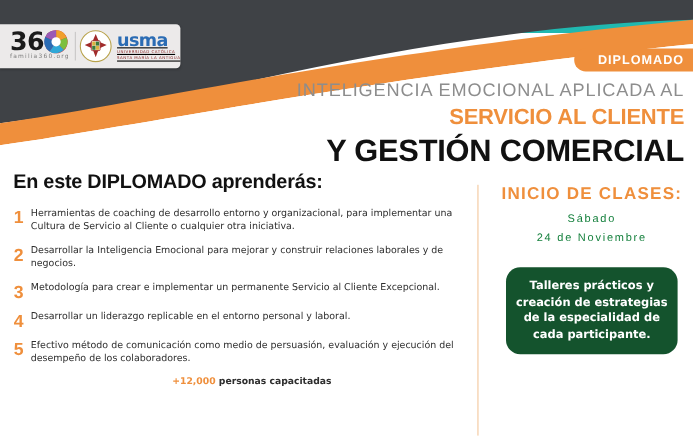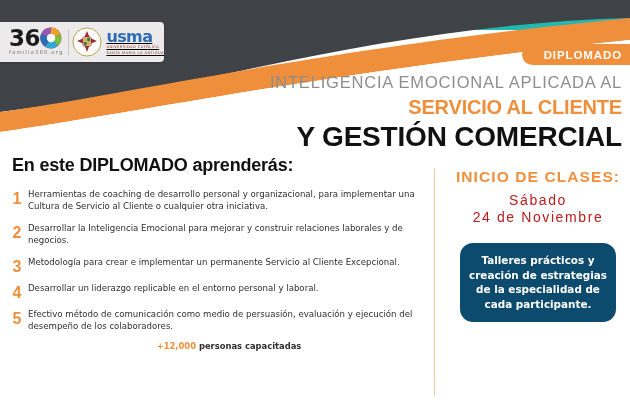--- a/index.html
+++ b/index.html
@@ -239,37 +239,37 @@
   #inicio-title {
     font-family: "Liberation Sans", sans-serif;
     font-weight: 700;
     font-size: 15.5px;
     letter-spacing: 1.1px;
     color: #ef8f3c;
     margin-bottom: 6px;
   }
   .date-line {
     font-family: "Liberation Sans", sans-serif;
-    font-size: 14px;
+    font-size: 10px;
     letter-spacing: 1.6px;
-    color: #b91c1c;
+    color: #15803d;
     line-height: 16.5px;
   }
   #cupo {
     margin-top: 16px;
     font-family: "Liberation Sans", sans-serif;
     font-weight: 700;
     font-size: 13px;
     letter-spacing: .3px;
     color: #ef8f3c;
   }
   #talleres-box {
     margin: 18px auto 0 auto;
     width: 156px;
-    background: #0c4a6e;
+    background: #14532d;
     border-radius: 13px;
     padding: 10px 8px 11px 8px;
     color: #ffffff;
     font-family: "DejaVu Sans", sans-serif;
     font-weight: 700;
     font-size: 10.4px;
     line-height: 14.6px;
     box-sizing: border-box;
   }
 </style>
@@ -341,21 +341,21 @@
     <div class="kicker">INTELIGENCIA EMOCIONAL APLICADA AL</div>
     <div class="line1">SERVICIO AL CLIENTE</div>
     <div class="line2">Y GESTIÓN COMERCIAL</div>
   </div>
 
   <div id="left-col">
     <div id="left-title">En este DIPLOMADO aprenderás:</div>
 
     <div class="benefit">
       <div class="num">1</div>
-      <div class="txt">Herramientas de coaching de desarrollo personal y organizacional, para implementar una Cultura de Servicio al Cliente o cualquier otra iniciativa.</div>
+      <div class="txt">Herramientas de coaching de desarrollo entorno y organizacional, para implementar una Cultura de Servicio al Cliente o cualquier otra iniciativa.</div>
     </div>
     <div class="benefit">
       <div class="num">2</div>
       <div class="txt">Desarrollar la Inteligencia Emocional para mejorar y construir relaciones laborales y de negocios.</div>
     </div>
     <div class="benefit">
       <div class="num">3</div>
       <div class="txt">Metodología para crear e implementar un permanente Servicio al Cliente Excepcional.</div>
     </div>
     <div class="benefit">

